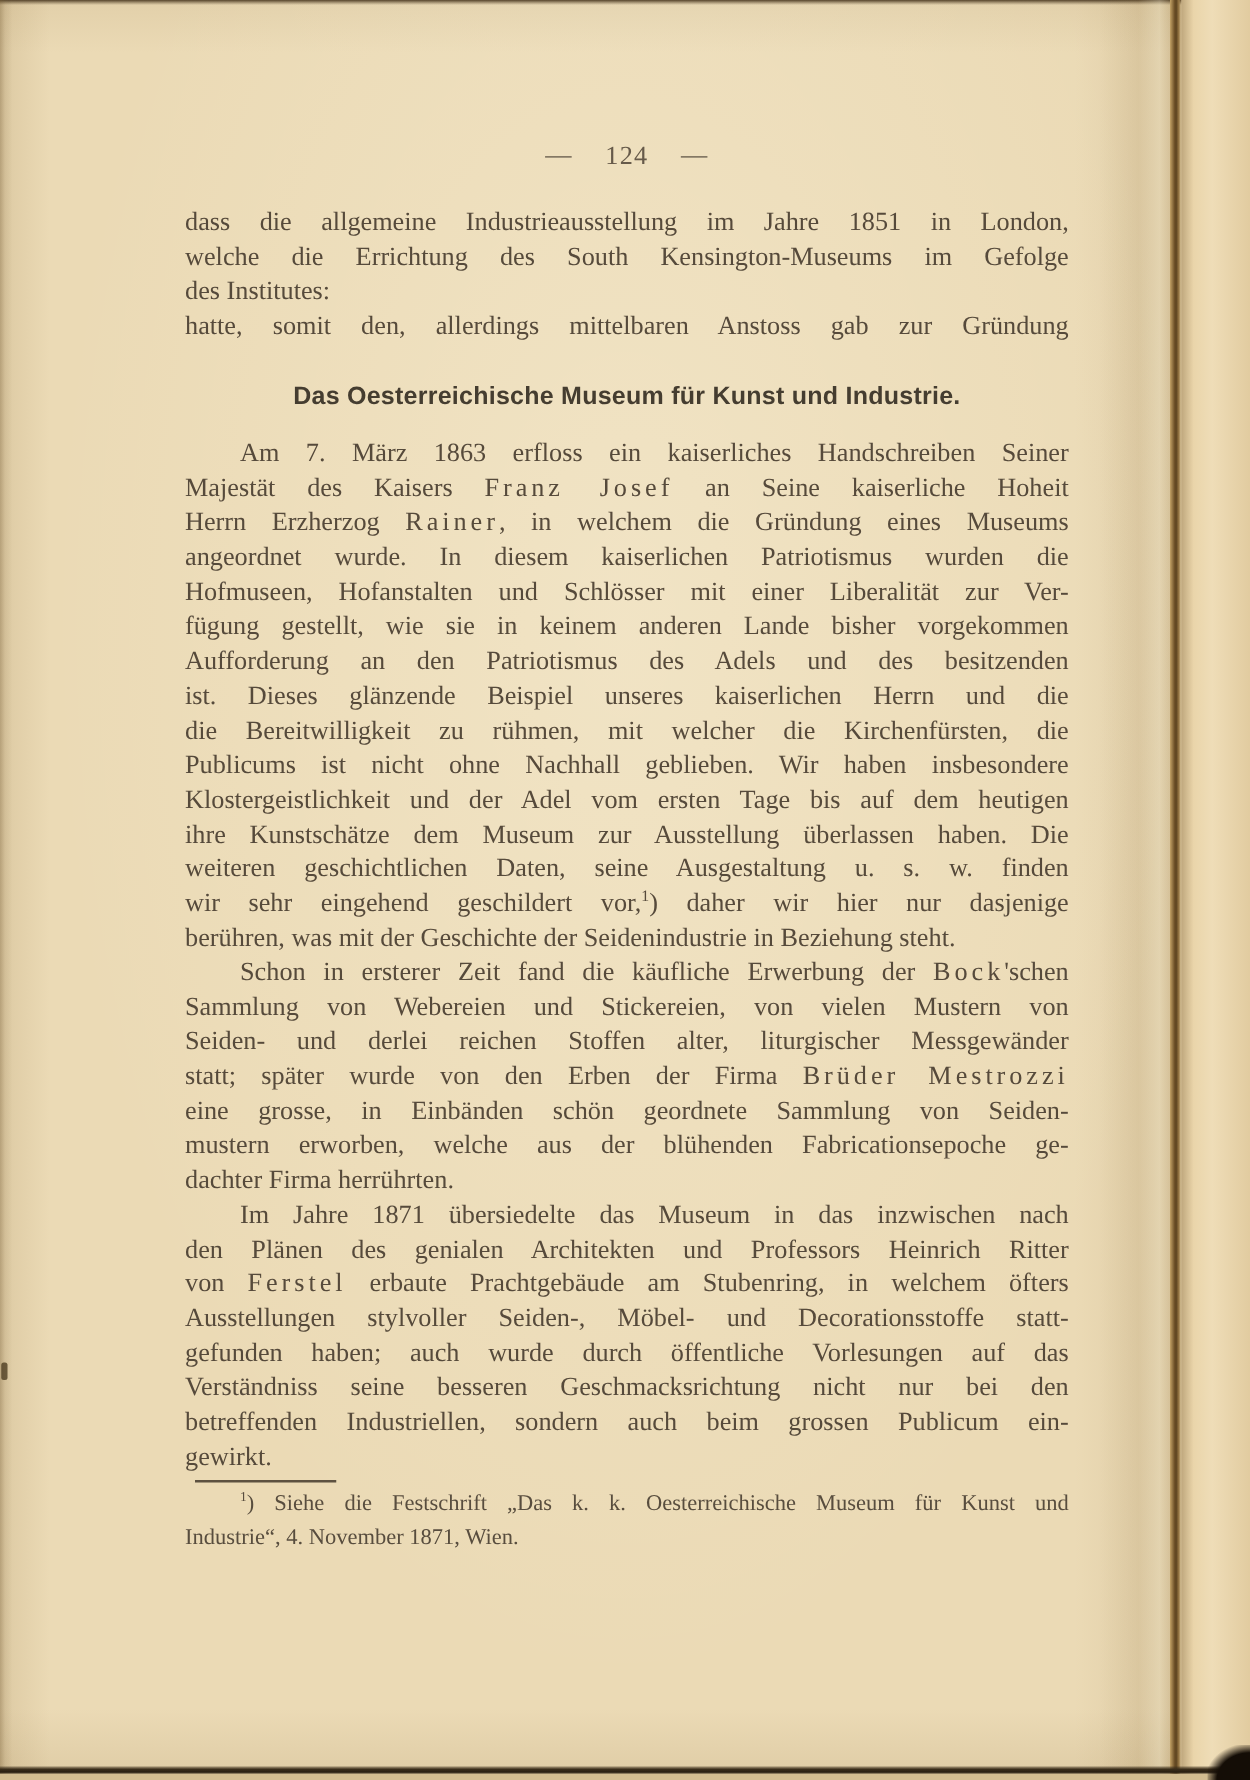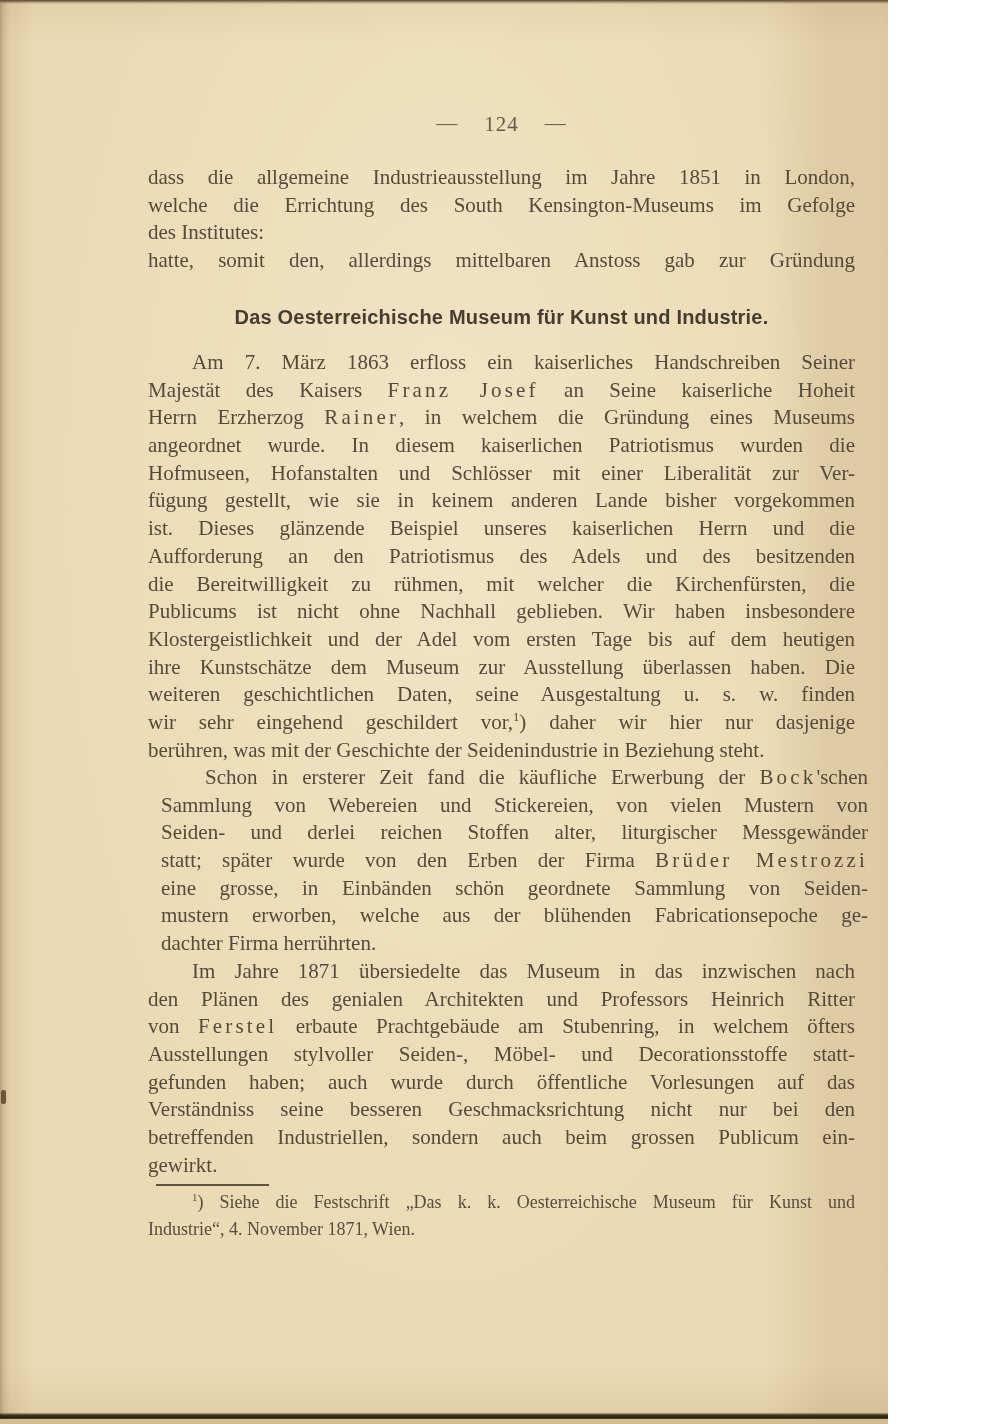--- a/index.html
+++ b/index.html
@@ -1,18 +1,18 @@
 <!DOCTYPE html>
 <html><head>
 <meta charset="utf-8">
 <style>
   html,body{margin:0;padding:0;}
   .page{
     position:relative;
-    width:888px;height:1424px;
+    width:1000px;height:1424px;
     overflow:hidden;
     background:
       radial-gradient(ellipse at 50% 35%, rgba(255,250,233,.30), rgba(255,250,233,0) 65%),
       linear-gradient(90deg, rgba(146,116,66,.16) 0, rgba(146,116,66,0) 4%, rgba(146,116,66,0) 86%, rgba(146,116,66,.14) 93%),
       linear-gradient(180deg, rgba(146,116,66,.10) 0, rgba(146,116,66,0) 3%, rgba(146,116,66,0) 96%, rgba(146,116,66,.14) 100%),
       #ebdab5;
     font-family:"Liberation Serif", serif;
     color:#564a3b;
   }
   
@@ -40,21 +40,21 @@
   .heading{position:absolute;top:306px;left:0;width:100%;text-align:center;
     font-family:"Liberation Sans", sans-serif;font-weight:700;font-size:20px;
     color:#453d30;letter-spacing:.2px;}
   .para{position:absolute;left:0;width:707px;font-size:21px;}
   .para .line{height:27.7px;line-height:27.7px;text-align:justify;text-align-last:justify;
     white-space:nowrap;overflow:visible;}
   .para .line.last{text-align-last:left;}
   .para .line.indent{padding-left:44px;}
   .p-1{top:164px;}
   .p-2{top:349px;}
-  .p-3{top:764px;margin-left:13px;}
+  .p-3{top:764px;}
   .p-4{top:958px;}
   .sp{letter-spacing:.15em;}
   sup{font-size:.6em;line-height:0;vertical-align:super;}
   .fn-rule{position:absolute;top:1184px;left:8px;width:113px;height:2px;background:#5d5140;}
   .footnote{position:absolute;top:1189px;font-size:18px;color:#584d3e;}
   .footnote .line{height:27px;line-height:27px;}
 </style>
 </head>
 <body>
 
@@ -85,22 +85,22 @@
 
     <div class="heading">Das Oesterreichische Museum für Kunst und Industrie.</div>
 
     <div class="para p-2">
         <div class="line indent"><span>Am 7. März 1863 erfloss ein kaiserliches Handschreiben Seiner</span></div>
         <div class="line"><span>Majestät des Kaisers </span><span class="sp">Franz Josef</span><span> an Seine kaiserliche Hoheit</span></div>
         <div class="line"><span>Herrn Erzherzog </span><span class="sp">Rainer</span><span>, in welchem die Gründung eines Museums</span></div>
         <div class="line"><span>angeordnet wurde. In diesem kaiserlichen Patriotismus wurden die</span></div>
         <div class="line"><span>Hofmuseen, Hofanstalten und Schlösser mit einer Liberalität zur Ver-</span></div>
         <div class="line"><span>fügung gestellt, wie sie in keinem anderen Lande bisher vorgekommen</span></div>
+        <div class="line"><span>Aufforderung an den Patriotismus des Adels und des besitzenden</span></div>
         <div class="line"><span>ist. Dieses glänzende Beispiel unseres kaiserlichen Herrn und die</span></div>
-        <div class="line"><span>Aufforderung an den Patriotismus des Adels und des besitzenden</span></div>
         <div class="line"><span>die Bereitwilligkeit zu rühmen, mit welcher die Kirchenfürsten, die</span></div>
         <div class="line"><span>Publicums ist nicht ohne Nachhall geblieben. Wir haben insbesondere</span></div>
         <div class="line"><span>Klostergeistlichkeit und der Adel vom ersten Tage bis auf dem heutigen</span></div>
         <div class="line"><span>ihre Kunstschätze dem Museum zur Ausstellung überlassen haben. Die</span></div>
         <div class="line"><span>weiteren geschichtlichen Daten, seine Ausgestaltung u. s. w. finden</span></div>
         <div class="line"><span>wir sehr eingehend geschildert vor,</span><sup>1</sup><span>) daher wir hier nur dasjenige</span></div>
         <div class="line last"><span>berühren, was mit der Geschichte der Seidenindustrie in Beziehung steht.</span></div>
       </div>
     <div class="para p-3">
         <div class="line indent"><span>Schon in ersterer Zeit fand die käufliche Erwerbung der </span><span class="sp">Bock</span><span>'schen</span></div>

